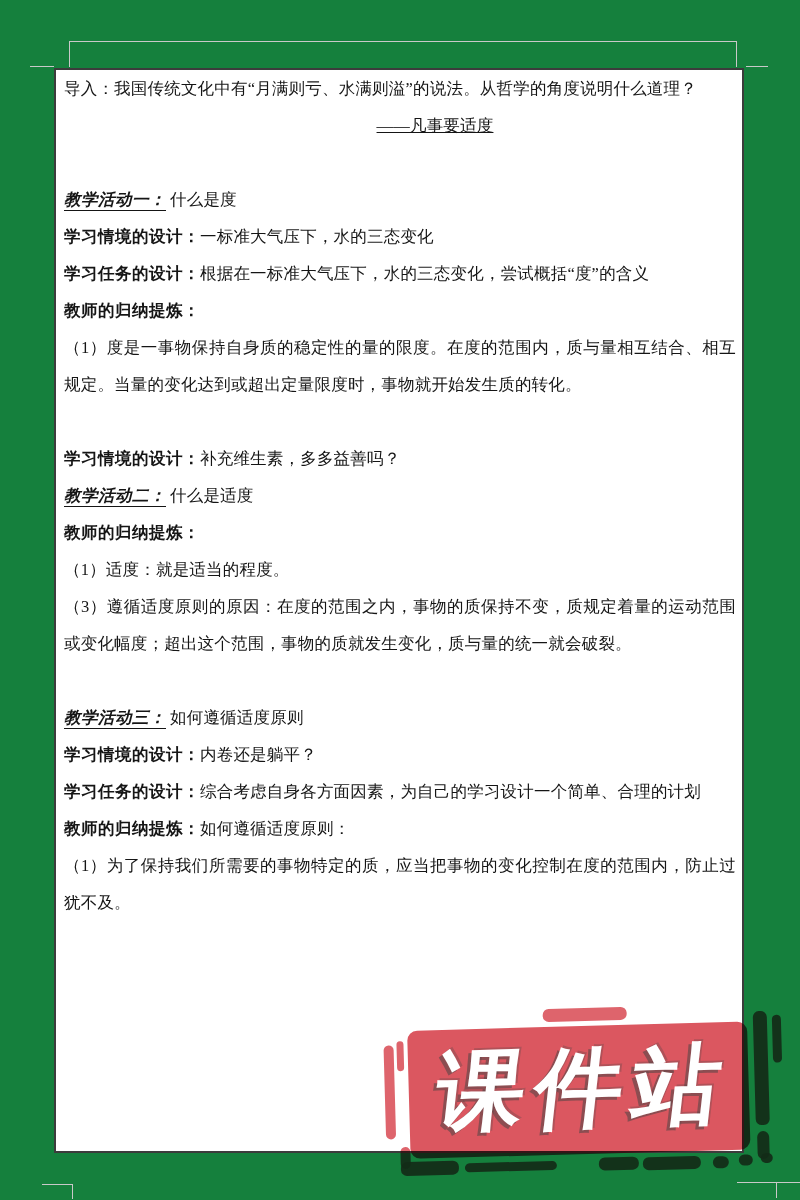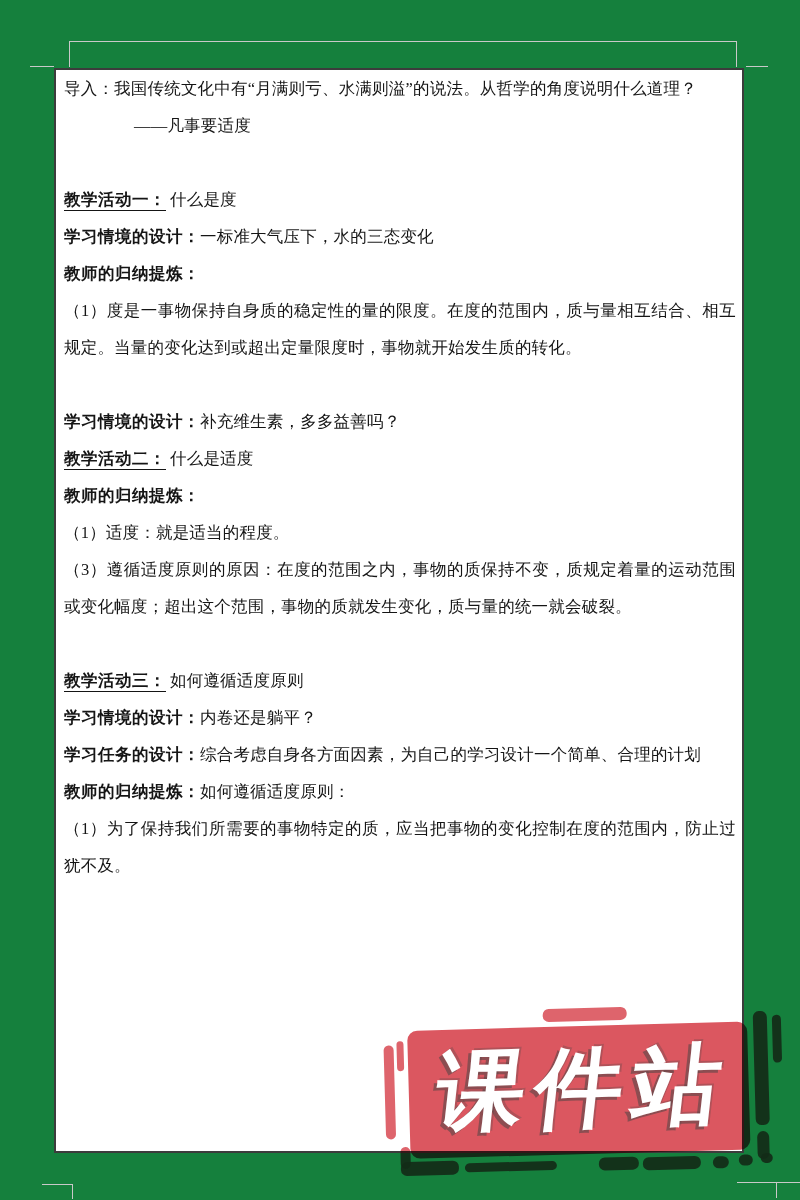--- a/index.html
+++ b/index.html
@@ -30,30 +30,31 @@
   .table-cell{
     position:absolute;left:54px;top:68px;width:690px;height:1085px;
     border:2px solid var(--border);background:#ffffff;
     padding:0 6px 0 8px;
   }
   #doc-content p{
     margin:0;font-size:16.5px;line-height:37px;text-align:justify;
     letter-spacing:0.2px;
   }
   #doc-content p.gap{height:37px;}
-  #doc-content p.indent{text-indent:70px;text-align:left;}
+  #doc-content p.indent{text-indent:70px;text-align:center;text-decoration:underline;}
   .lbl{
     font-weight:bold;
     font-family:"Liberation Sans","DejaVu Sans",sans-serif;
     letter-spacing:0.5px;
   }
   .lbl.underline{
     text-decoration:underline;
     text-underline-offset:5px;
     padding-right:4px;
+    font-style:italic;
   }
   
   .stamp{
     position:absolute;left:385px;top:1008px;width:400px;height:178px;
     transform:rotate(-1.6deg);
     mix-blend-mode:multiply;
     pointer-events:none;
   }
   .stamp .d{position:absolute;background:var(--stamp-red);border-radius:6px;opacity:.92;}
   .d1{left:0;top:32px;width:10px;height:94px;}
@@ -94,20 +95,21 @@
   <div class="gl gl-corner-tl"></div>
   <div class="gl gl-corner-tr"></div>
 
   <div class="table-cell">
     <div id="doc-content">
         <p>导入：我国传统文化中有“月满则亏、水满则溢”的说法。从哲学的角度说明什么道理？</p>
         <p class="indent">——凡事要适度</p>
         <p class="gap"></p>
         <p><span class="lbl underline">教学活动一：</span>什么是度</p>
         <p><span class="lbl">学习情境的设计：</span>一标准大气压下，水的三态变化</p>
+        <p><span class="lbl">学习任务的设计：</span>根据在一标准大气压下，水的三态变化，尝试概括“度”的含义</p>
         <p><span class="lbl">教师的归纳提炼：</span></p>
         <p>（1）度是一事物保持自身质的稳定性的量的限度。在度的范围内，质与量相互结合、相互规定。当量的变化达到或超出定量限度时，事物就开始发生质的转化。</p>
         <p class="gap"></p>
         <p><span class="lbl">学习情境的设计：</span>补充维生素，多多益善吗？</p>
         <p><span class="lbl underline">教学活动二：</span>什么是适度</p>
         <p><span class="lbl">教师的归纳提炼：</span></p>
         <p>（1）适度：就是适当的程度。</p>
         <p>（3）遵循适度原则的原因：在度的范围之内，事物的质保持不变，质规定着量的运动范围或变化幅度；超出这个范围，事物的质就发生变化，质与量的统一就会破裂。</p>
         <p class="gap"></p>
         <p><span class="lbl underline">教学活动三：</span>如何遵循适度原则</p>

